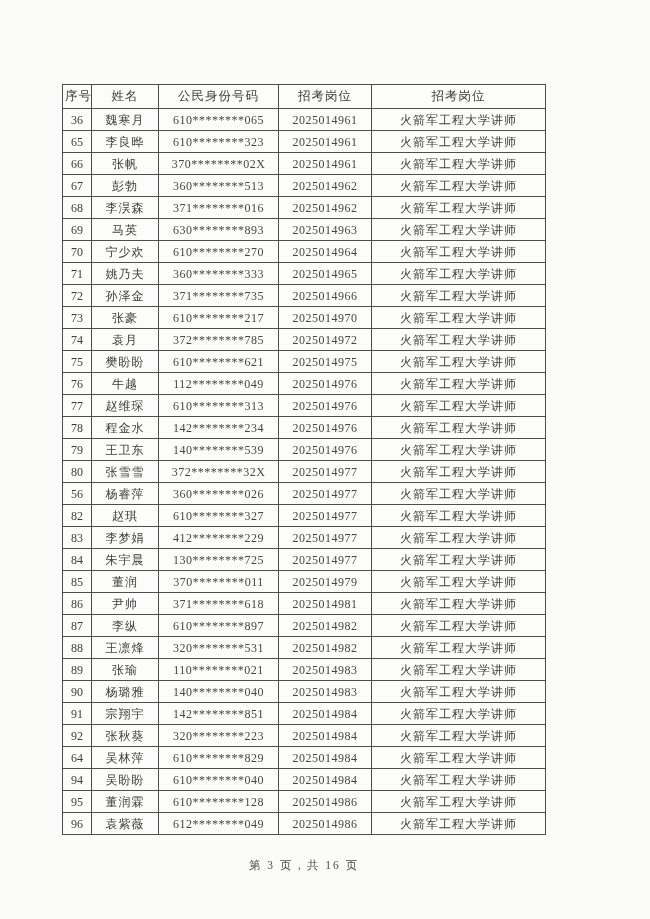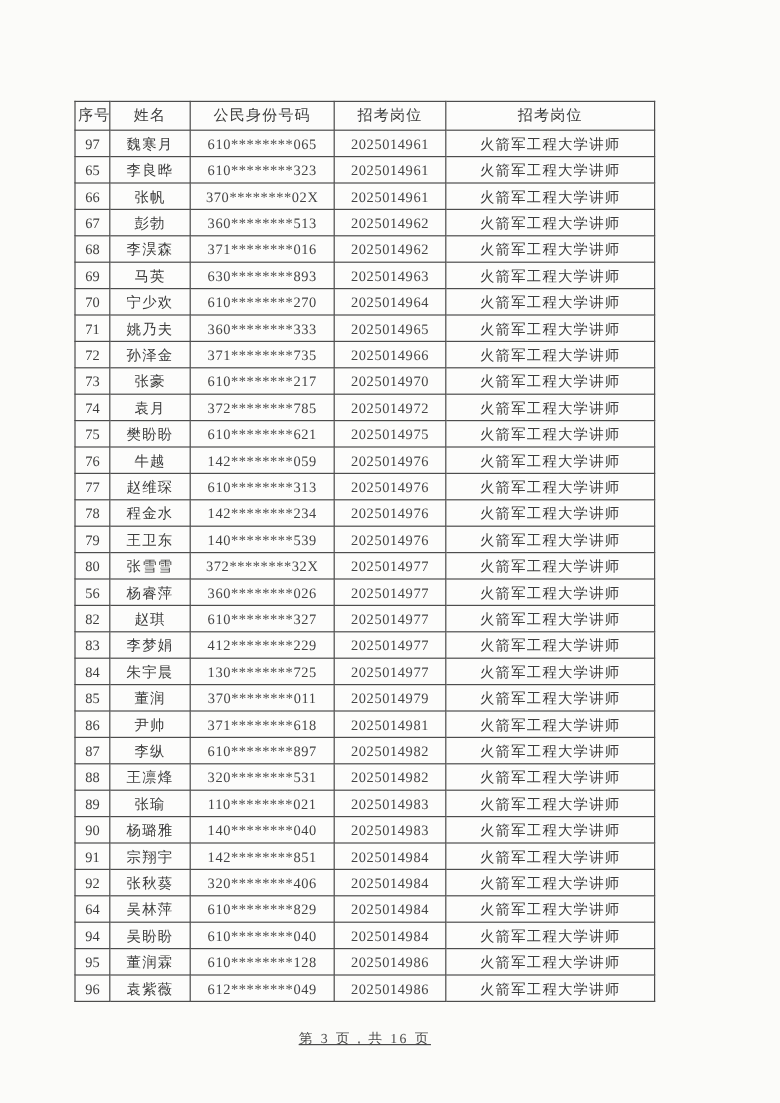--- a/index.html
+++ b/index.html
@@ -68,21 +68,20 @@
   }
   .footer {
     position: absolute;
     left: 0;
     right: 0;
     top: 858px;
     text-align: center;
     font-size: 11.5px;
     color: #4a4a4a;
     letter-spacing: 2px;
-    text-decoration: underline;
   }
 </style>
 </head>
 <body>
 
 <div class="page">
   <table class="roster">
     <colgroup>
       <col class="c-index">
       <col class="c-name">
@@ -94,21 +93,21 @@
       <tr>
         <th>序号</th>
         <th>姓名</th>
         <th>公民身份号码</th>
         <th>招考岗位</th>
         <th>招考岗位</th>
       </tr>
     </thead>
     <tbody id="table-body">
         <tr>
-          <td class="cell-index">97</td>
+          <td class="cell-index">36</td>
           <td class="cell-name">魏寒月</td>
           <td class="cell-id-number">610********065</td>
           <td class="cell-job-code">2025014961</td>
           <td class="cell-position">火箭军工程大学讲师</td>
         </tr>
         <tr>
           <td class="cell-index">65</td>
           <td class="cell-name">李良晔</td>
           <td class="cell-id-number">610********323</td>
           <td class="cell-job-code">2025014961</td>
@@ -180,21 +179,21 @@
         <tr>
           <td class="cell-index">75</td>
           <td class="cell-name">樊盼盼</td>
           <td class="cell-id-number">610********621</td>
           <td class="cell-job-code">2025014975</td>
           <td class="cell-position">火箭军工程大学讲师</td>
         </tr>
         <tr>
           <td class="cell-index">76</td>
           <td class="cell-name">牛越</td>
-          <td class="cell-id-number">142********059</td>
+          <td class="cell-id-number">112********049</td>
           <td class="cell-job-code">2025014976</td>
           <td class="cell-position">火箭军工程大学讲师</td>
         </tr>
         <tr>
           <td class="cell-index">77</td>
           <td class="cell-name">赵维琛</td>
           <td class="cell-id-number">610********313</td>
           <td class="cell-job-code">2025014976</td>
           <td class="cell-position">火箭军工程大学讲师</td>
         </tr>
@@ -292,21 +291,21 @@
         <tr>
           <td class="cell-index">91</td>
           <td class="cell-name">宗翔宇</td>
           <td class="cell-id-number">142********851</td>
           <td class="cell-job-code">2025014984</td>
           <td class="cell-position">火箭军工程大学讲师</td>
         </tr>
         <tr>
           <td class="cell-index">92</td>
           <td class="cell-name">张秋葵</td>
-          <td class="cell-id-number">320********406</td>
+          <td class="cell-id-number">320********223</td>
           <td class="cell-job-code">2025014984</td>
           <td class="cell-position">火箭军工程大学讲师</td>
         </tr>
         <tr>
           <td class="cell-index">64</td>
           <td class="cell-name">吴林萍</td>
           <td class="cell-id-number">610********829</td>
           <td class="cell-job-code">2025014984</td>
           <td class="cell-position">火箭军工程大学讲师</td>
         </tr>

